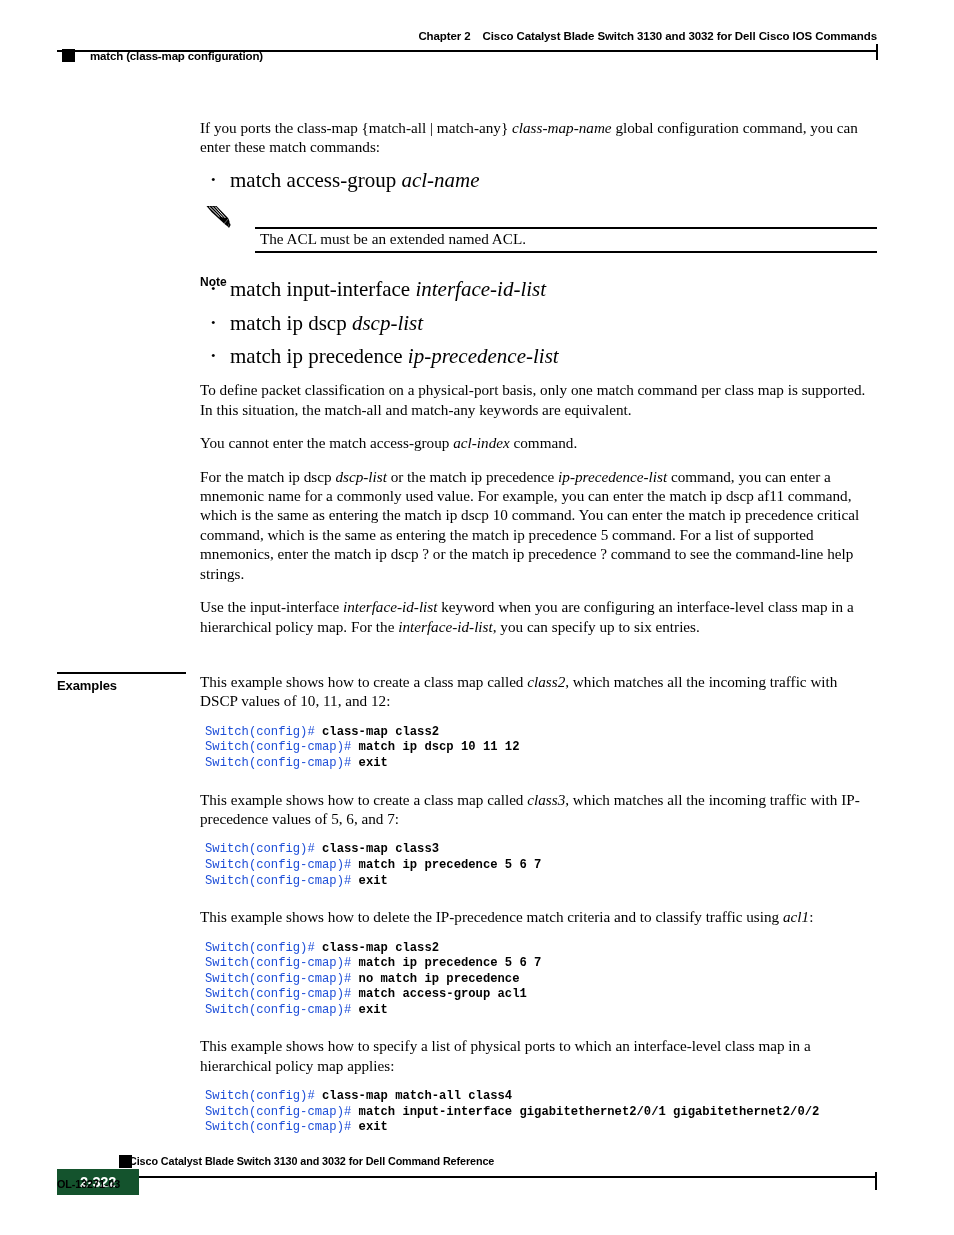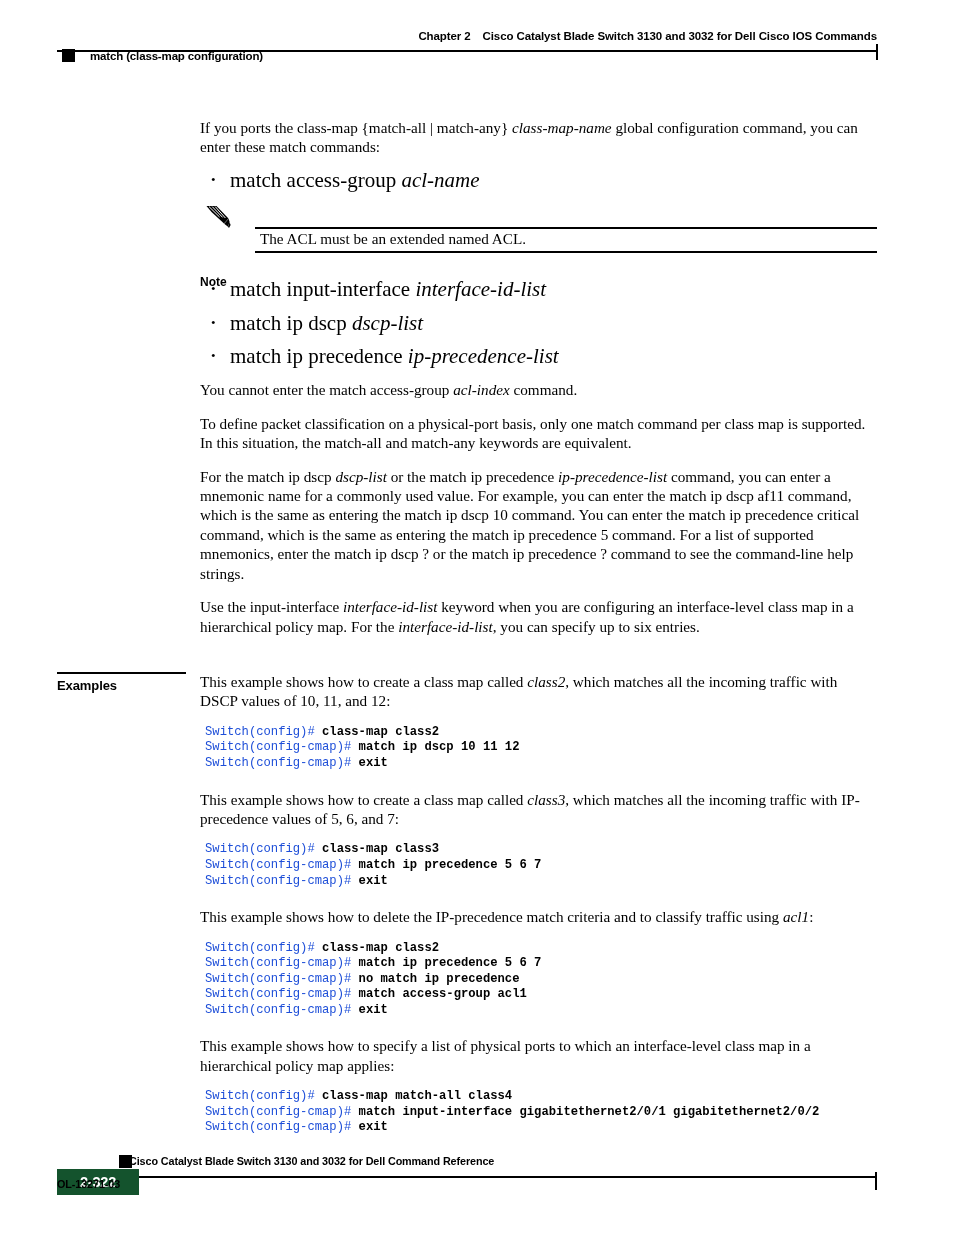--- a/index.html
+++ b/index.html
@@ -293,23 +293,23 @@
       <div class="note-rule-bottom"></div>
       <div class="note-spacer"></div>
     </div>
 
     <ul class="bullets">
       <li><span class="b">match input-interface</span> <span class="i">interface-id-list</span></li>
       <li><span class="b">match ip dscp</span> <span class="i">dscp-list</span></li>
       <li><span class="b">match ip precedence</span> <span class="i">ip-precedence-list</span></li>
     </ul>
 
+    <p class="para"><span>To define packet classification on a physical-port basis, only one </span><span class="b">match</span><span> command per class map is supported. In this situation, the </span><span class="b">match-all</span><span> and </span><span class="b">match-any</span><span> keywords are equivalent.</span></p>
+
     <p class="para"><span>You cannot enter the </span><span class="b">match access-group</span><span> </span><span class="i">acl-index</span><span> command.</span></p>
-
-    <p class="para"><span>To define packet classification on a physical-port basis, only one </span><span class="b">match</span><span> command per class map is supported. In this situation, the </span><span class="b">match-all</span><span> and </span><span class="b">match-any</span><span> keywords are equivalent.</span></p>
 
     <p class="para"><span>For the </span><span class="b">match ip dscp</span><span> </span><span class="i">dscp-list</span><span> or the </span><span class="b">match ip precedence</span><span> </span><span class="i">ip-precedence-list</span><span> command, you can enter a mnemonic name for a commonly used value. For example, you can enter the </span><span class="b">match ip dscp af11</span><span> command, which is the same as entering the </span><span class="b">match ip dscp 10</span><span> command. You can enter the </span><span class="b">match ip precedence critical</span><span> command, which is the same as entering the </span><span class="b">match ip precedence 5</span><span> command. For a list of supported mnemonics, enter the </span><span class="b">match ip dscp ?</span><span> or the </span><span class="b">match ip precedence ?</span><span> command to see the command-line help strings.</span></p>
 
     <p class="para"><span>Use the </span><span class="b">input-interface</span><span> </span><span class="i">interface-id-list</span><span> keyword when you are configuring an interface-level class map in a hierarchical policy map. For the </span><span class="i">interface-id-list</span><span>, you can specify up to six entries.</span></p>
 
     <div class="section">
       <div class="section-label-wrap">
         <div class="section-rule"></div>
         <div class="section-label">Examples</div>
       </div>

